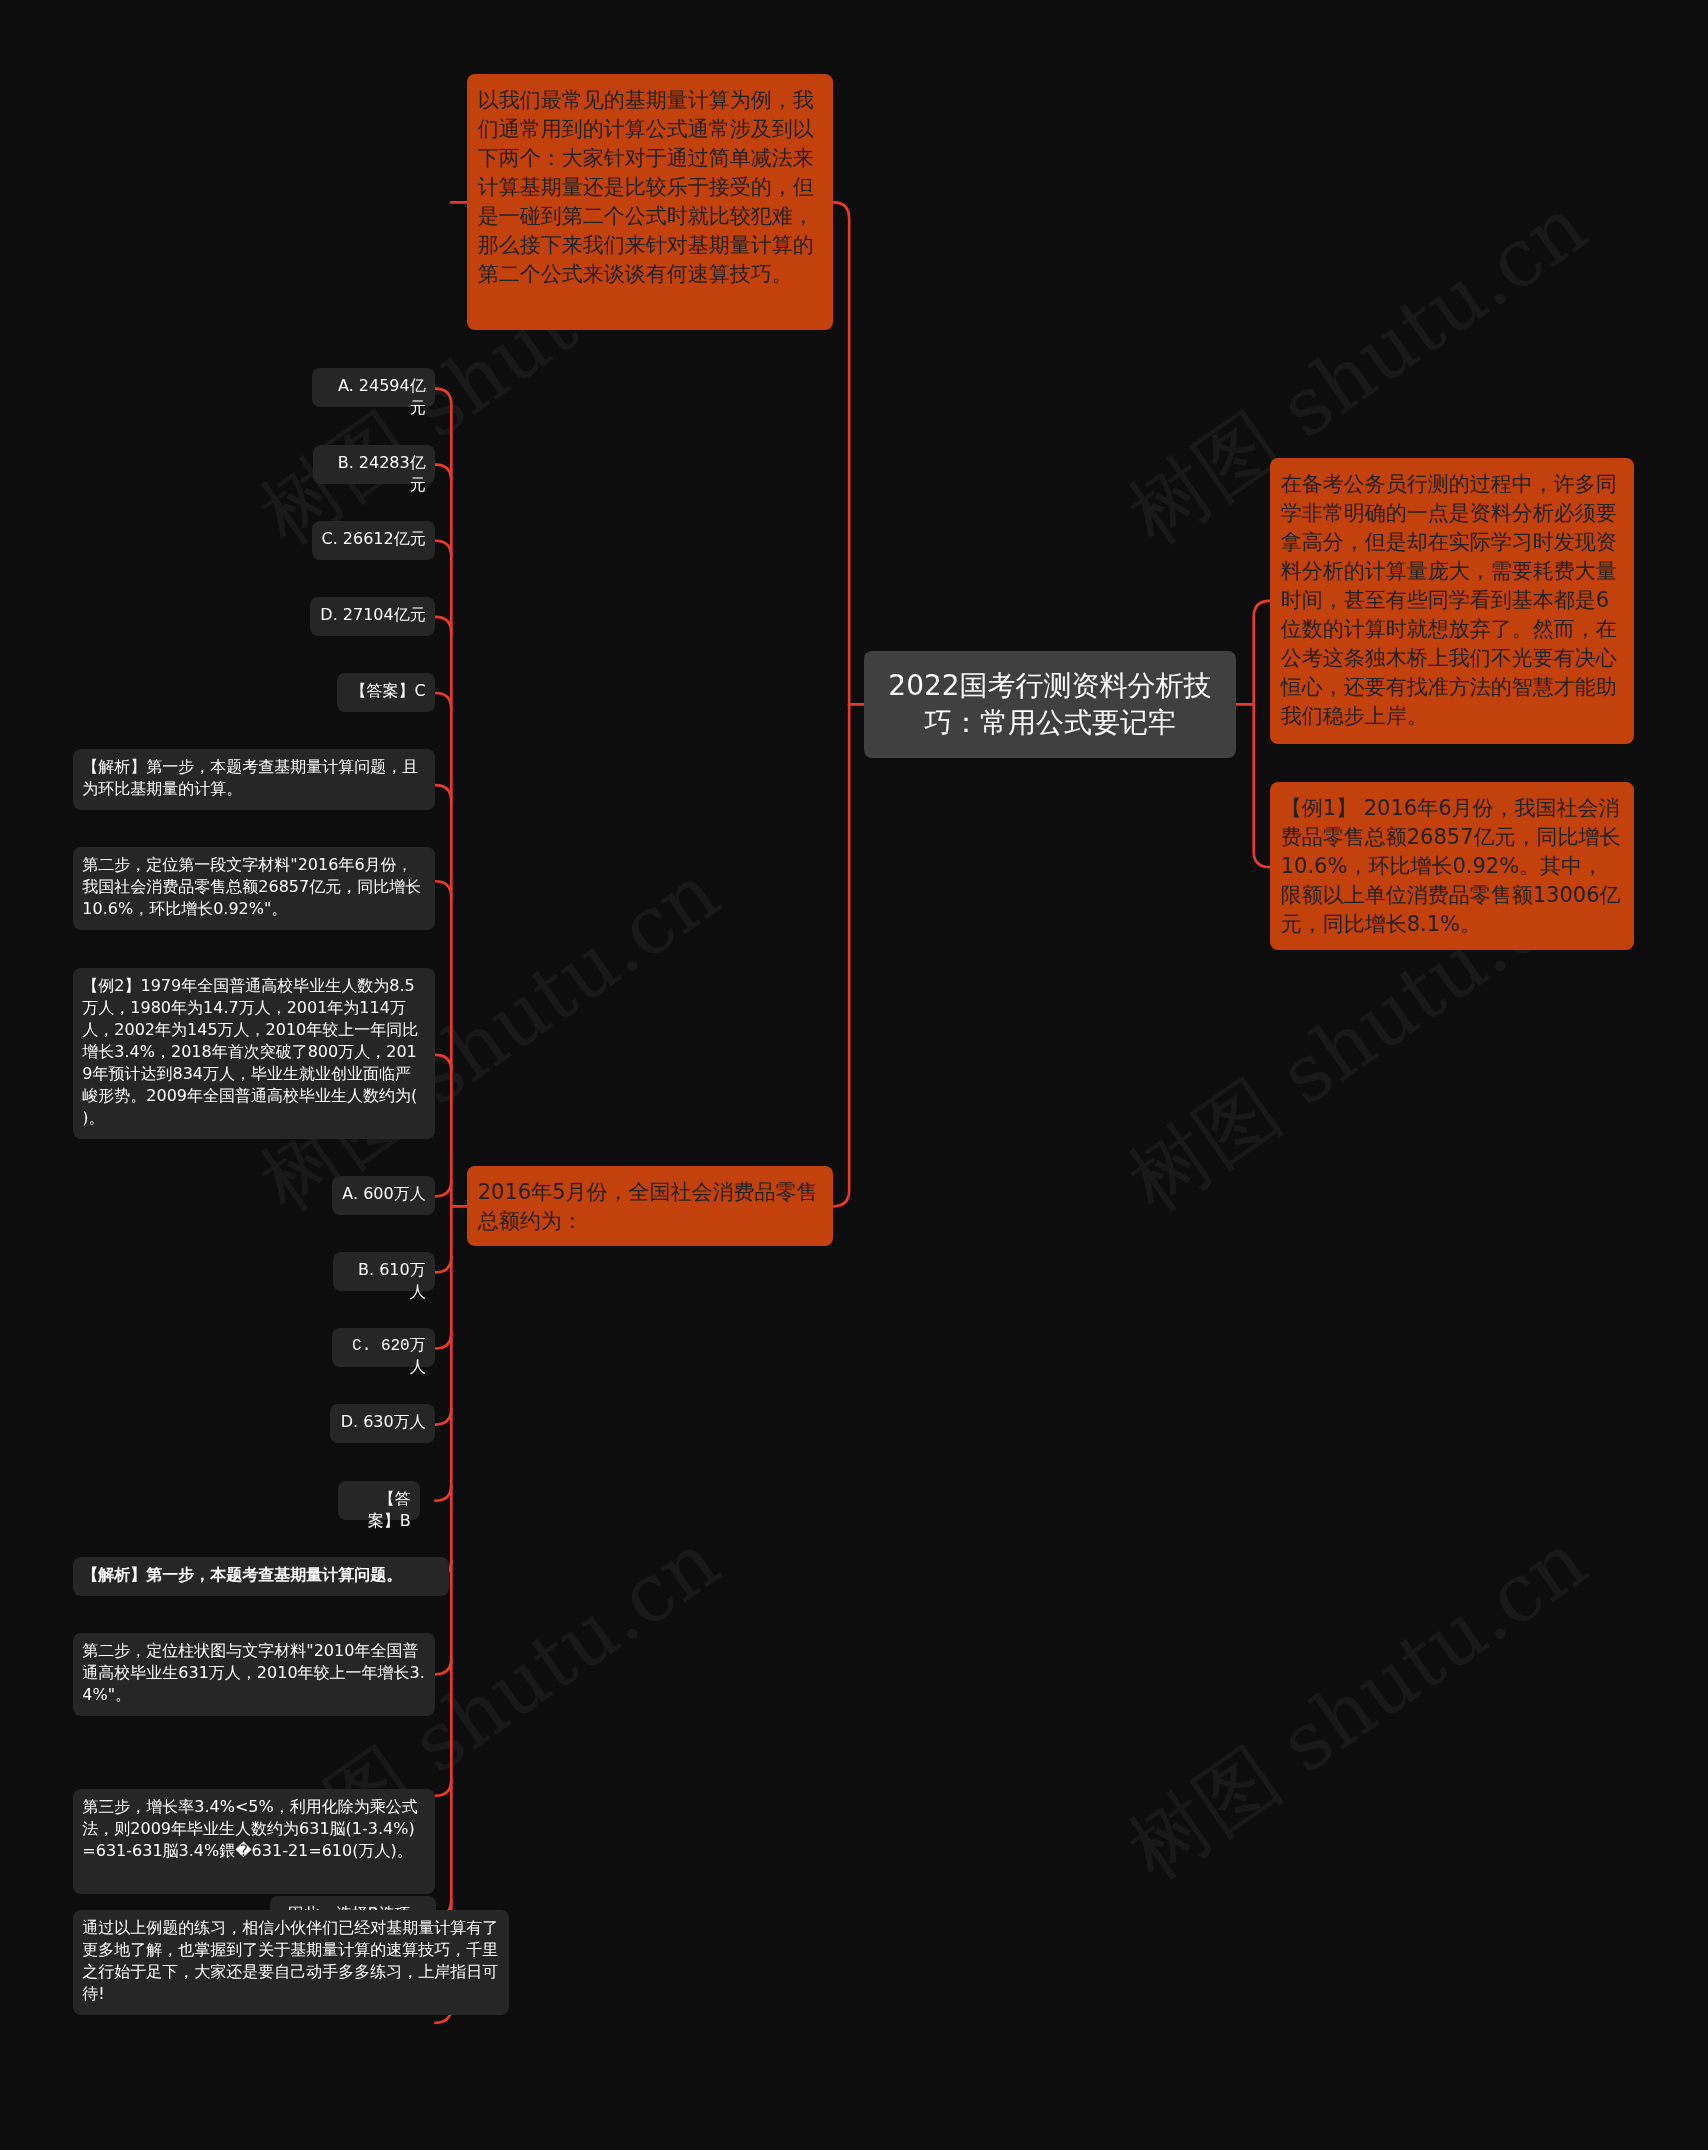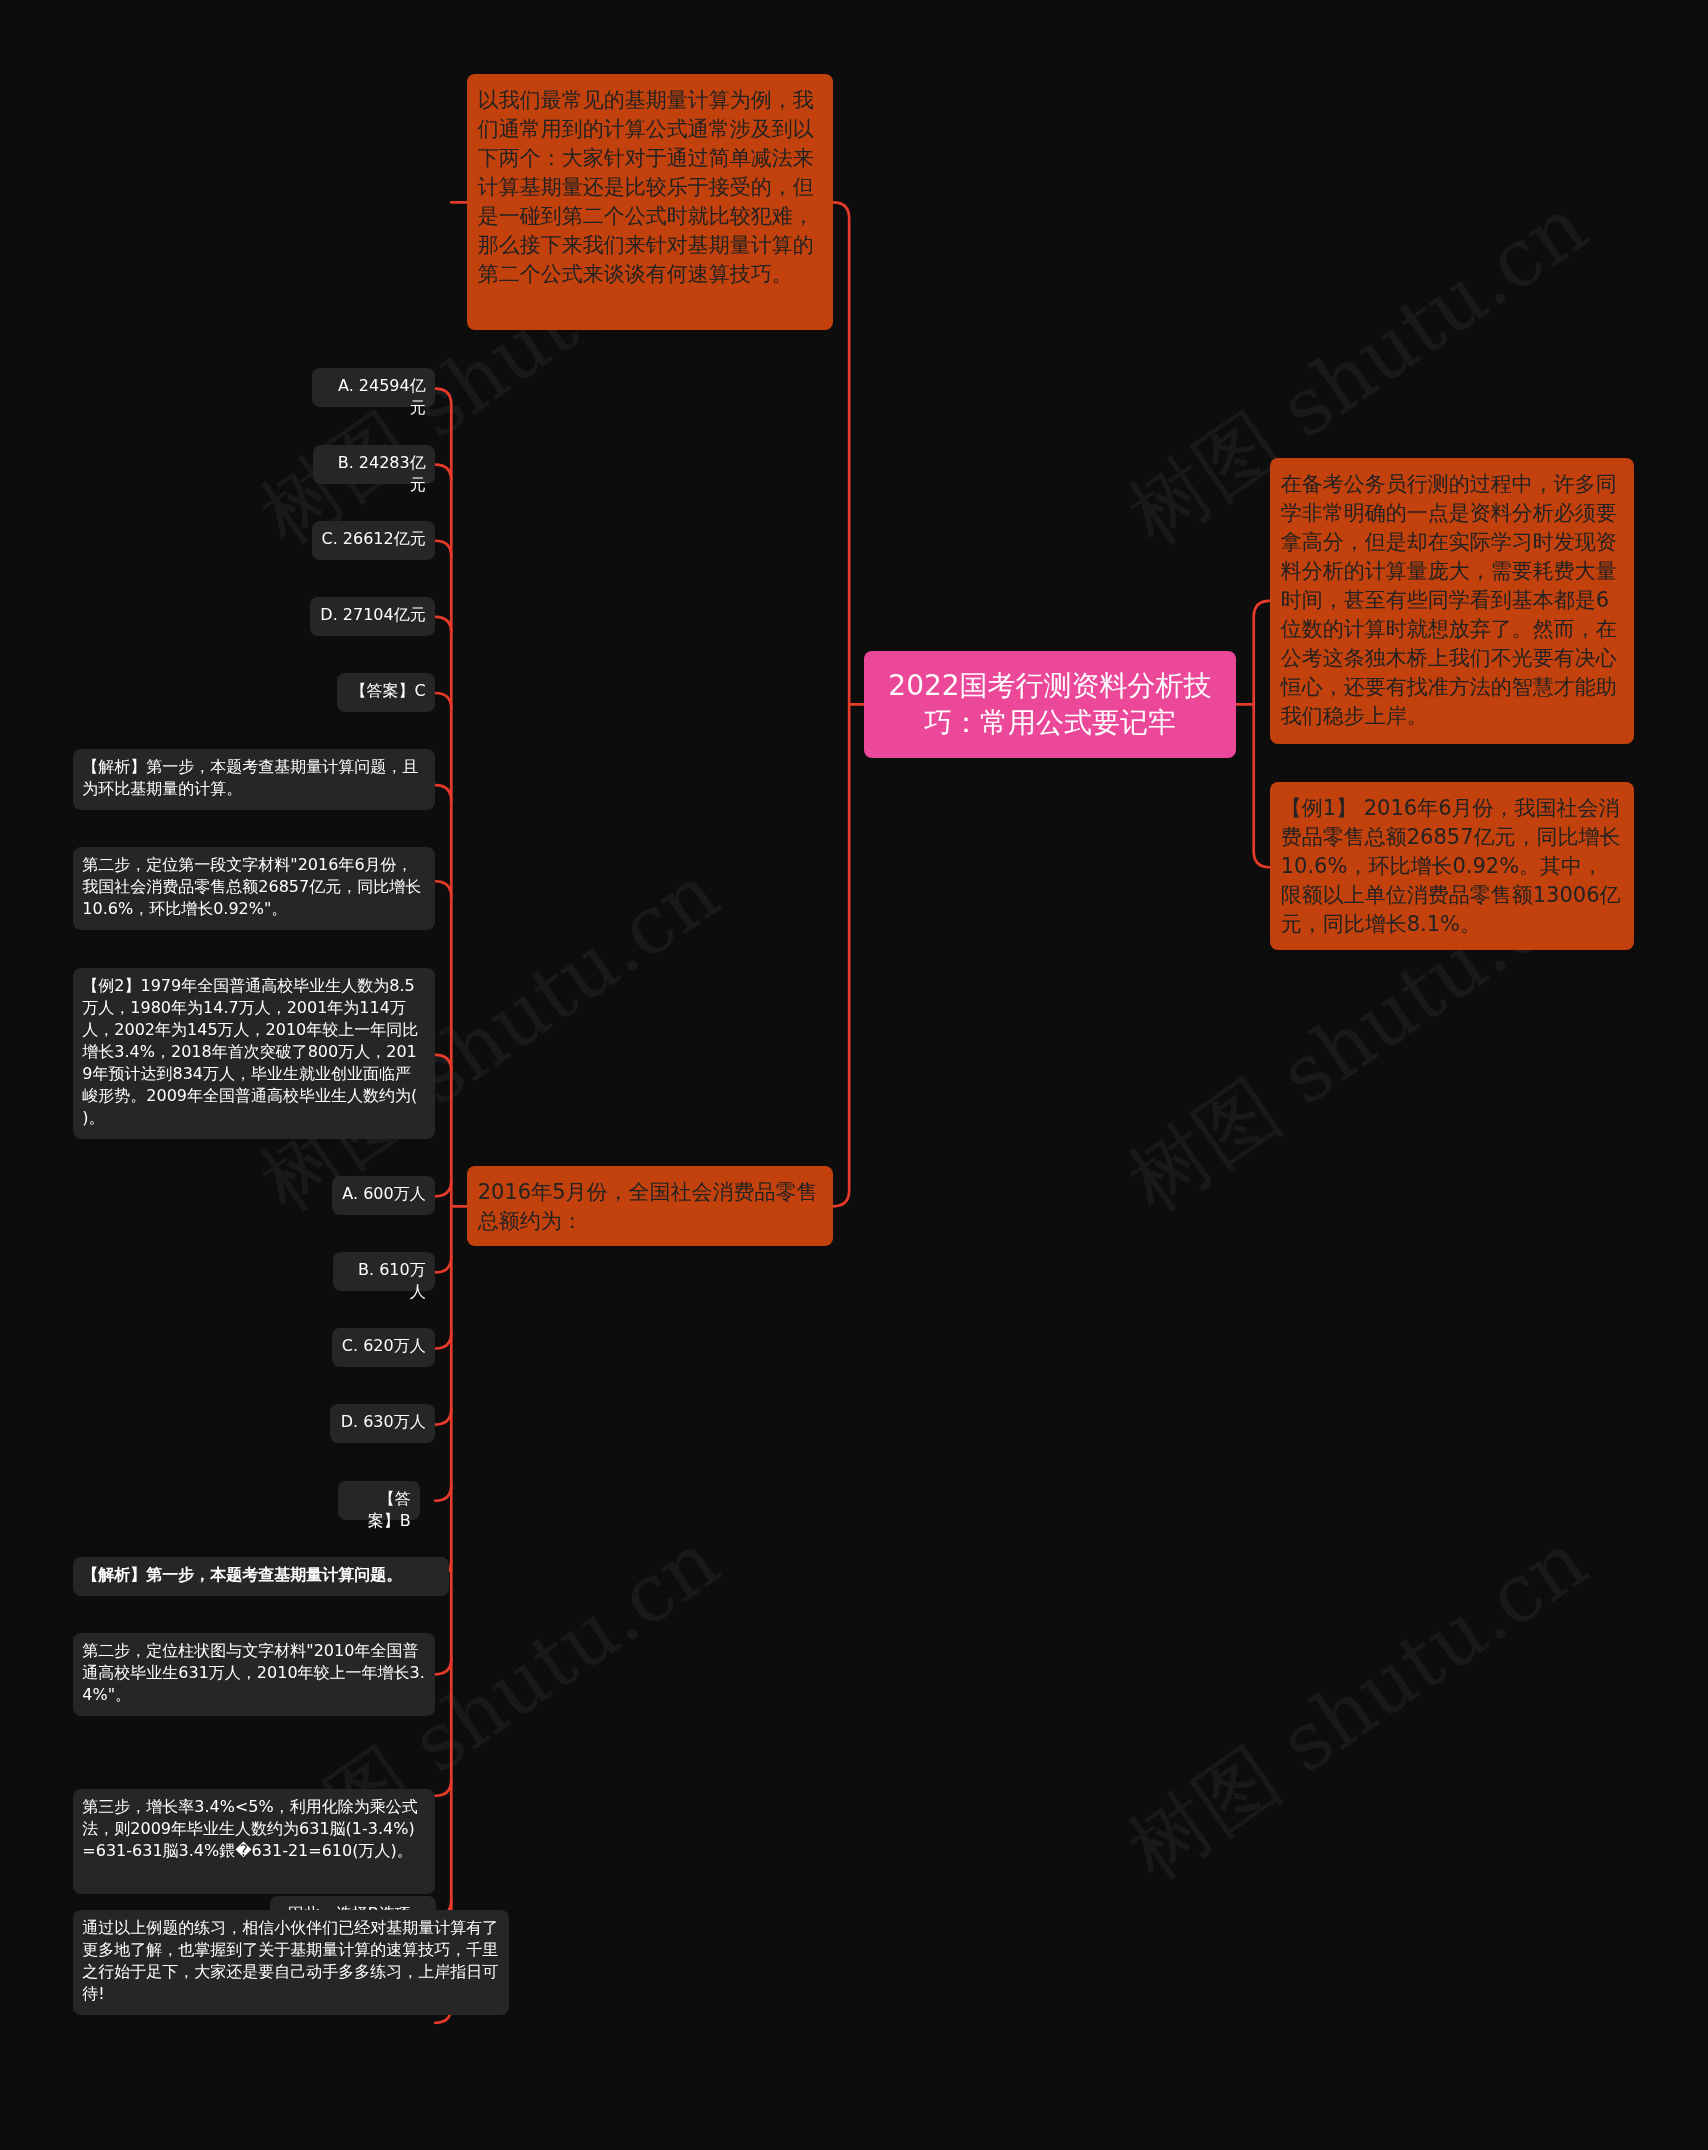--- a/index.html
+++ b/index.html
@@ -16,21 +16,21 @@
       font-family: "DejaVu Serif", "Liberation Serif", serif;
       font-size: 80px;
       white-space: nowrap;
       transform: rotate(-35deg);
       transform-origin: left top;
       pointer-events: none;
     }
     svg.lines { position: absolute; left: 0; top: 0; }
     .node { position: absolute; box-sizing: border-box; border-radius: 8px; }
     .root {
-      background: #ec4899; color: #ffffff;
+      background: #404040; color: #ffffff;
       font-size: 28px; line-height: 37px; text-align: center;
       padding: 16px 13.3px;
     }
     .white {
       background: #c2410c; color: #222222;
       font-size: 21px; line-height: 29px;
       padding: 12px 10.7px;
     }
     .dark {
       background: #262626; color: #ffffff;
@@ -124,21 +124,21 @@
 </div>
 <div class="node dark" style="left:73px; top:968px; width:362px; height:171px;">
   <span class="txt">【例2】1979年全国普通高校毕业生人数为8.5万人，1980年为14.7万人，2001年为114万人，2002年为145万人，2010年较上一年同比增长3.4%，2018年首次突破了800万人，2019年预计达到834万人，毕业生就业创业面临严峻形势。2009年全国普通高校毕业生人数约为( )。</span>
 </div>
 <div class="node dark right" style="left:332px; top:1176px; width:103px; height:39px;">
   <span class="txt">A. 600万人</span>
 </div>
 <div class="node dark right" style="left:333px; top:1252px; width:102px; height:39px;">
   <span class="txt">B. 610万人</span>
 </div>
-<div class="node dark right" style="left:332px; top:1328px; width:103px; height:39px;">
+<div class="node dark right" style="left:332px; top:1328px; width:103px; height:39px;font-family:Liberation Mono, monospace;">
   <span class="txt">C. 620万人</span>
 </div>
 <div class="node dark right" style="left:330px; top:1404px; width:105px; height:39px;">
   <span class="txt">D. 630万人</span>
 </div>
 <div class="node dark right" style="left:338px; top:1481px; width:82px; height:39px;">
   <span class="txt">【答案】B</span>
 </div>
 <div class="node dark" style="left:73px; top:1557px; width:376px; height:39px;font-weight:bold;">
   <span class="txt">【解析】第一步，本题考查基期量计算问题。</span>

